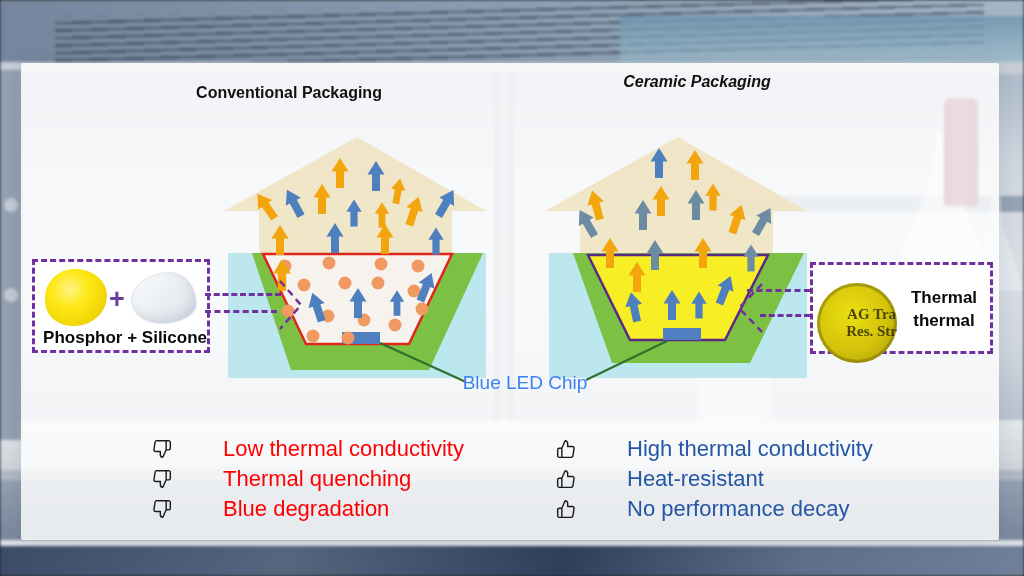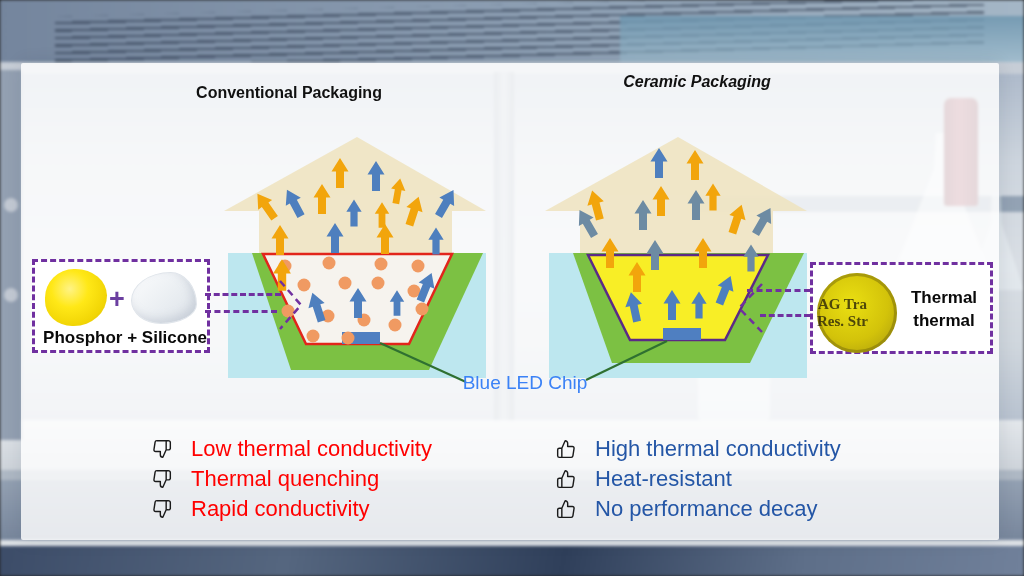--- a/index.html
+++ b/index.html
@@ -58,23 +58,23 @@
   .blob-phosphor{position:absolute;left:10px;top:7px;width:62px;height:57px;
     border-radius:48% 52% 55% 45%/52% 48% 55% 45%;
     background:radial-gradient(circle at 40% 35%,#fff385 0%,#ffe817 35%,#f1d505 70%,#d4b509 100%);}
   .plus-sign{position:absolute;left:74px;top:22px;font-size:27px;font-weight:bold;color:#6B3FA0;}
   .blob-silicone{position:absolute;left:96px;top:10px;width:64px;height:50px;
     border-radius:60% 40% 55% 45%/55% 62% 38% 45%;
     background:linear-gradient(135deg,#fbfcfd,#eaeef2 55%,#dce2e8);
     border:1px solid #dfe4ea;box-shadow:inset -4px -4px 8px rgba(160,170,185,.35);}
   .box-label{position:absolute;left:0;bottom:2px;width:100%;text-align:right;
     font-weight:bold;font-size:17px;color:#0a0a0a;}
-  .disc{position:absolute;left:4px;top:8px;width:80px;height:80px;border-radius:50%;
+  .disc{position:absolute;left:4px;top:18px;width:80px;height:80px;border-radius:50%;
     background:radial-gradient(circle at 42% 38%,#eadf12 0%,#d3c30a 55%,#a3950f 100%);
-    box-shadow:inset 0 0 0 3px rgba(120,108,10,.5);display:flex;align-items:center;justify-content:flex-start;}
+    box-shadow:inset 0 0 0 3px rgba(120,108,10,.5);display:flex;align-items:center;justify-content:flex-end;}
   .disc-text{font-family:"Liberation Serif",serif;font-weight:bold;font-size:15px;line-height:1.15;
     color:rgba(45,40,8,.82);text-align:center;}
   .ceramic-label{position:absolute;left:86px;top:22px;width:90px;text-align:center;
     font-weight:bold;font-size:17px;line-height:1.35;color:#0a0a0a;}
 
   
   .dash-h{position:absolute;border-top:3px dashed #7030A0;z-index:3;}
   #c1{left:205px;top:293px;width:76px;}
   #c2{left:205px;top:310px;width:72px;}
   #c3{left:747px;top:289px;width:63px;}
@@ -82,21 +82,21 @@
 
   
   #pointer-svg{position:absolute;left:360px;top:332px;z-index:3;}
   #chip-label{position:absolute;left:453px;top:372px;width:144px;text-align:center;
     font-size:19px;color:#3b82f6;z-index:4;}
 
   
   .vlist{position:absolute;z-index:4;}
   #cons{left:152px;top:434px;}
   #pros{left:556px;top:434px;}
-  .li{display:flex;align-items:center;height:30px;font-size:22px;}
+  .li{display:flex;align-items:center;height:30px;font-size:22px;gap:32px;}
   .li .thumb{width:20px;height:20px;margin-right:19px;flex:0 0 auto;}
   #cons .li span.txt{color:#FF0000;}
   #pros .li span.txt{color:#2456A6;}
 </style>
 </head>
 <body>
 
 <div id="stage">
 
   <div class="bg">
@@ -255,21 +255,21 @@
           </svg>
       </span>
       <span class="txt">Thermal quenching</span>
     </div>
     <div class="li">
       <span class="thumb">
         <svg viewBox="0 0 24 24" width="20" height="20" fill="none" stroke="#1a1a1a" stroke-width="1.7" stroke-linejoin="round">
             <path d="M10 15v4a3 3 0 0 0 3 3l4-9V2H5.72a2 2 0 0 0-2 1.7l-1.38 9a2 2 0 0 0 2 2.3zM17 2h2.67A2.31 2.31 0 0 1 22 4.33v7A2.31 2.31 0 0 1 19.67 13H17"></path>
           </svg>
       </span>
-      <span class="txt">Rapid conductivity</span>
+      <span class="txt">Blue degradation</span>
     </div>
   </div>
 
   <div class="vlist" id="pros">
     <div class="li">
       <span class="thumb">
         <svg viewBox="0 0 24 24" width="20" height="20" fill="none" stroke="#1a1a1a" stroke-width="1.7" stroke-linejoin="round">
             <path d="M14 9V5a3 3 0 0 0-3-3l-4 9v11h11.28a2 2 0 0 0 2-1.7l1.38-9a2 2 0 0 0-2-2.3zM7 22H4a2 2 0 0 1-2-2v-7a2 2 0 0 1 2-2h3"></path>
           </svg>
       </span>

